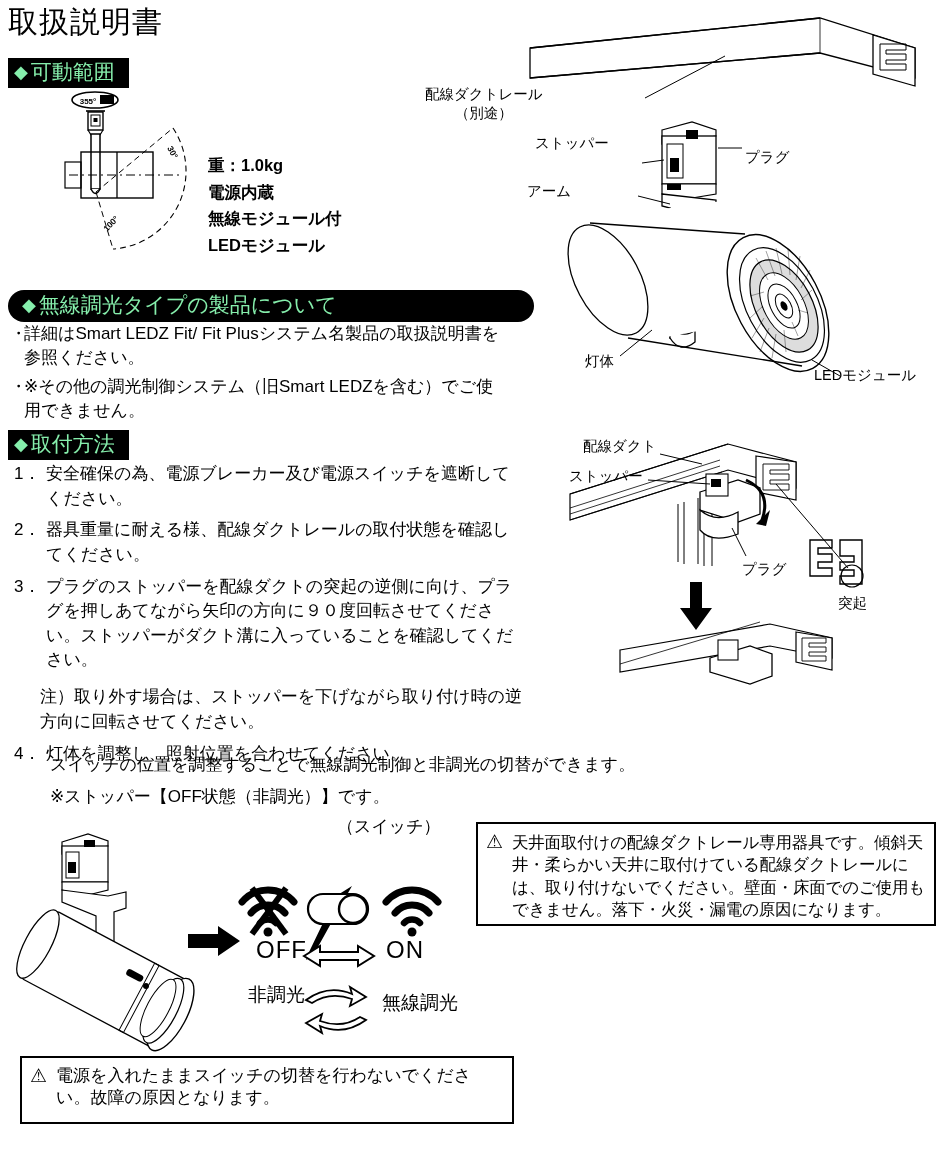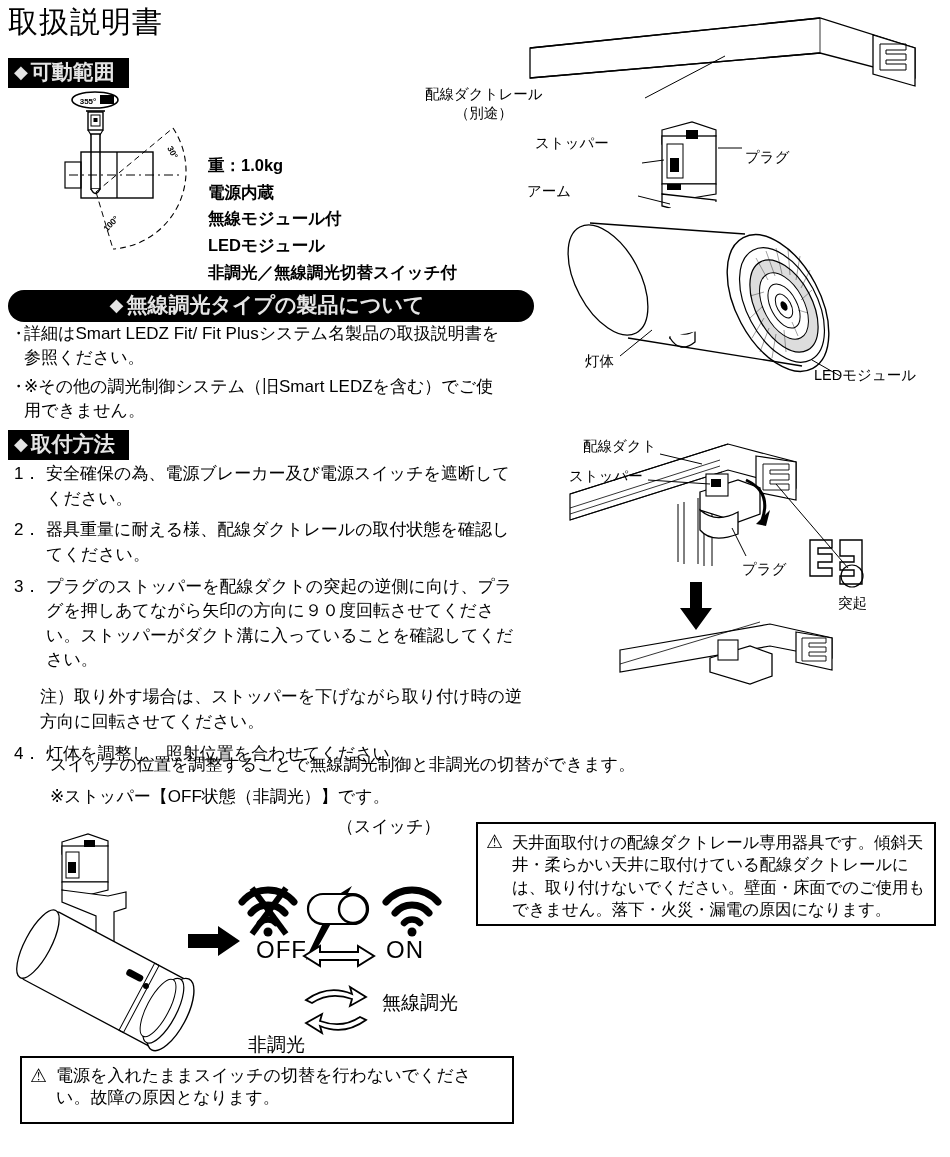--- a/index.html
+++ b/index.html
@@ -10,23 +10,23 @@
   }
   .abs{position:absolute;}
 
   
   #doc-title{
     left:8px;top:2px;font-size:30px;font-weight:normal;letter-spacing:1px;
   }
 
   
   .sec-head{
-    background:#000;color:#e5e5e5;display:inline-block;
-    padding:2px 14px 3px 6px;font-size:21px;font-weight:bold;
-    white-space:nowrap;line-height:1.18;text-align:center;
+    background:#000;color:#86efac;display:inline-block;
+    padding:2px 14px 3px 6px;font-size:21px;font-weight:normal;
+    white-space:nowrap;line-height:1.18;
   }
   .sec-head.rounded{border-radius:16px;padding:3px 22px 4px 14px;}
   .dia{font-size:18px;margin-right:3px;position:relative;top:-1px;}
 
   
   #spec-list{left:208px;top:152px;font-size:16.5px;font-weight:bold;line-height:1.62;}
   #spec-list div{white-space:nowrap;}
 
   
   .bul{font-size:17px;line-height:1.42;}
@@ -93,21 +93,20 @@
   <text x="112" y="56" font-size="8.5" font-weight="bold" transform="rotate(62 112 56)" font-family="Liberation Sans, sans-serif">30°</text>
   <text x="52" y="140" font-size="8.5" font-weight="bold" transform="rotate(-46 52 140)" font-family="Liberation Sans, sans-serif">100°</text>
 </svg>
 </div>
 
 <div class="abs" id="spec-list">
   <div>重：1.0kg</div>
   <div>電源内蔵</div>
   <div>無線モジュール付</div>
   <div>LEDモジュール</div>
-  <div>非調光／無線調光切替スイッチ付</div>
 </div>
 
 <div class="abs" style="left:8px;top:290px;">
   <span class="sec-head rounded" style="width:490px;"><span class="dia">◆</span><span>無線調光タイプの製品について</span></span>
 </div>
 
 <div class="abs bul" style="left:10px;top:322px;width:500px;">
   <div class="row" style="margin-bottom:5px;">
     <div class="mk">・</div>
     <div>詳細はSmart LEDZ Fit/ Fit Plusシステム名製品の取扱説明書を参照ください。</div>
@@ -346,21 +345,21 @@
 
   <g transform="translate(68,128)">
     <path d="M6 12 q22 -16 46 -6 l-2 -7 l16 10 l-16 9 l2 -7 q-22 -8 -40 4 z" fill="#fff" stroke="#000" stroke-width="1.8"></path>
     <path d="M66 32 q-22 16 -46 6 l2 7 l-16 -10 l16 -9 l-2 7 q22 8 40 -4 z" fill="#fff" stroke="#000" stroke-width="1.8"></path>
   </g>
 </svg>
 </div>
 
 <div class="abs onoff-label" style="left:256px;top:936px;">OFF</div>
 <div class="abs onoff-label" style="left:386px;top:936px;">ON</div>
-<div class="abs jp-small" style="left:248px;top:1032px;">非調光</div>
+<div class="abs jp-small" style="left:248px;top:982px;">非調光</div>
 <div class="abs jp-small" style="left:382px;top:990px;">無線調光</div>
 
 <div class="abs warnbox" id="warn-ceiling" style="left:476px;top:822px;width:460px;height:104px;">
   <div class="inner">
     <div class="warn-tri">⚠</div>
     <div class="warn-txt">天井面取付けの配線ダクトレール専用器具です。傾斜天井・柔らかい天井に取付けている配線ダクトレールには、取り付けないでください。壁面・床面でのご使用もできません。落下・火災・漏電の原因になります。</div>
   </div>
 </div>
 
 <div class="abs warnbox" id="warn-power" style="left:20px;top:1056px;width:494px;height:68px;">

